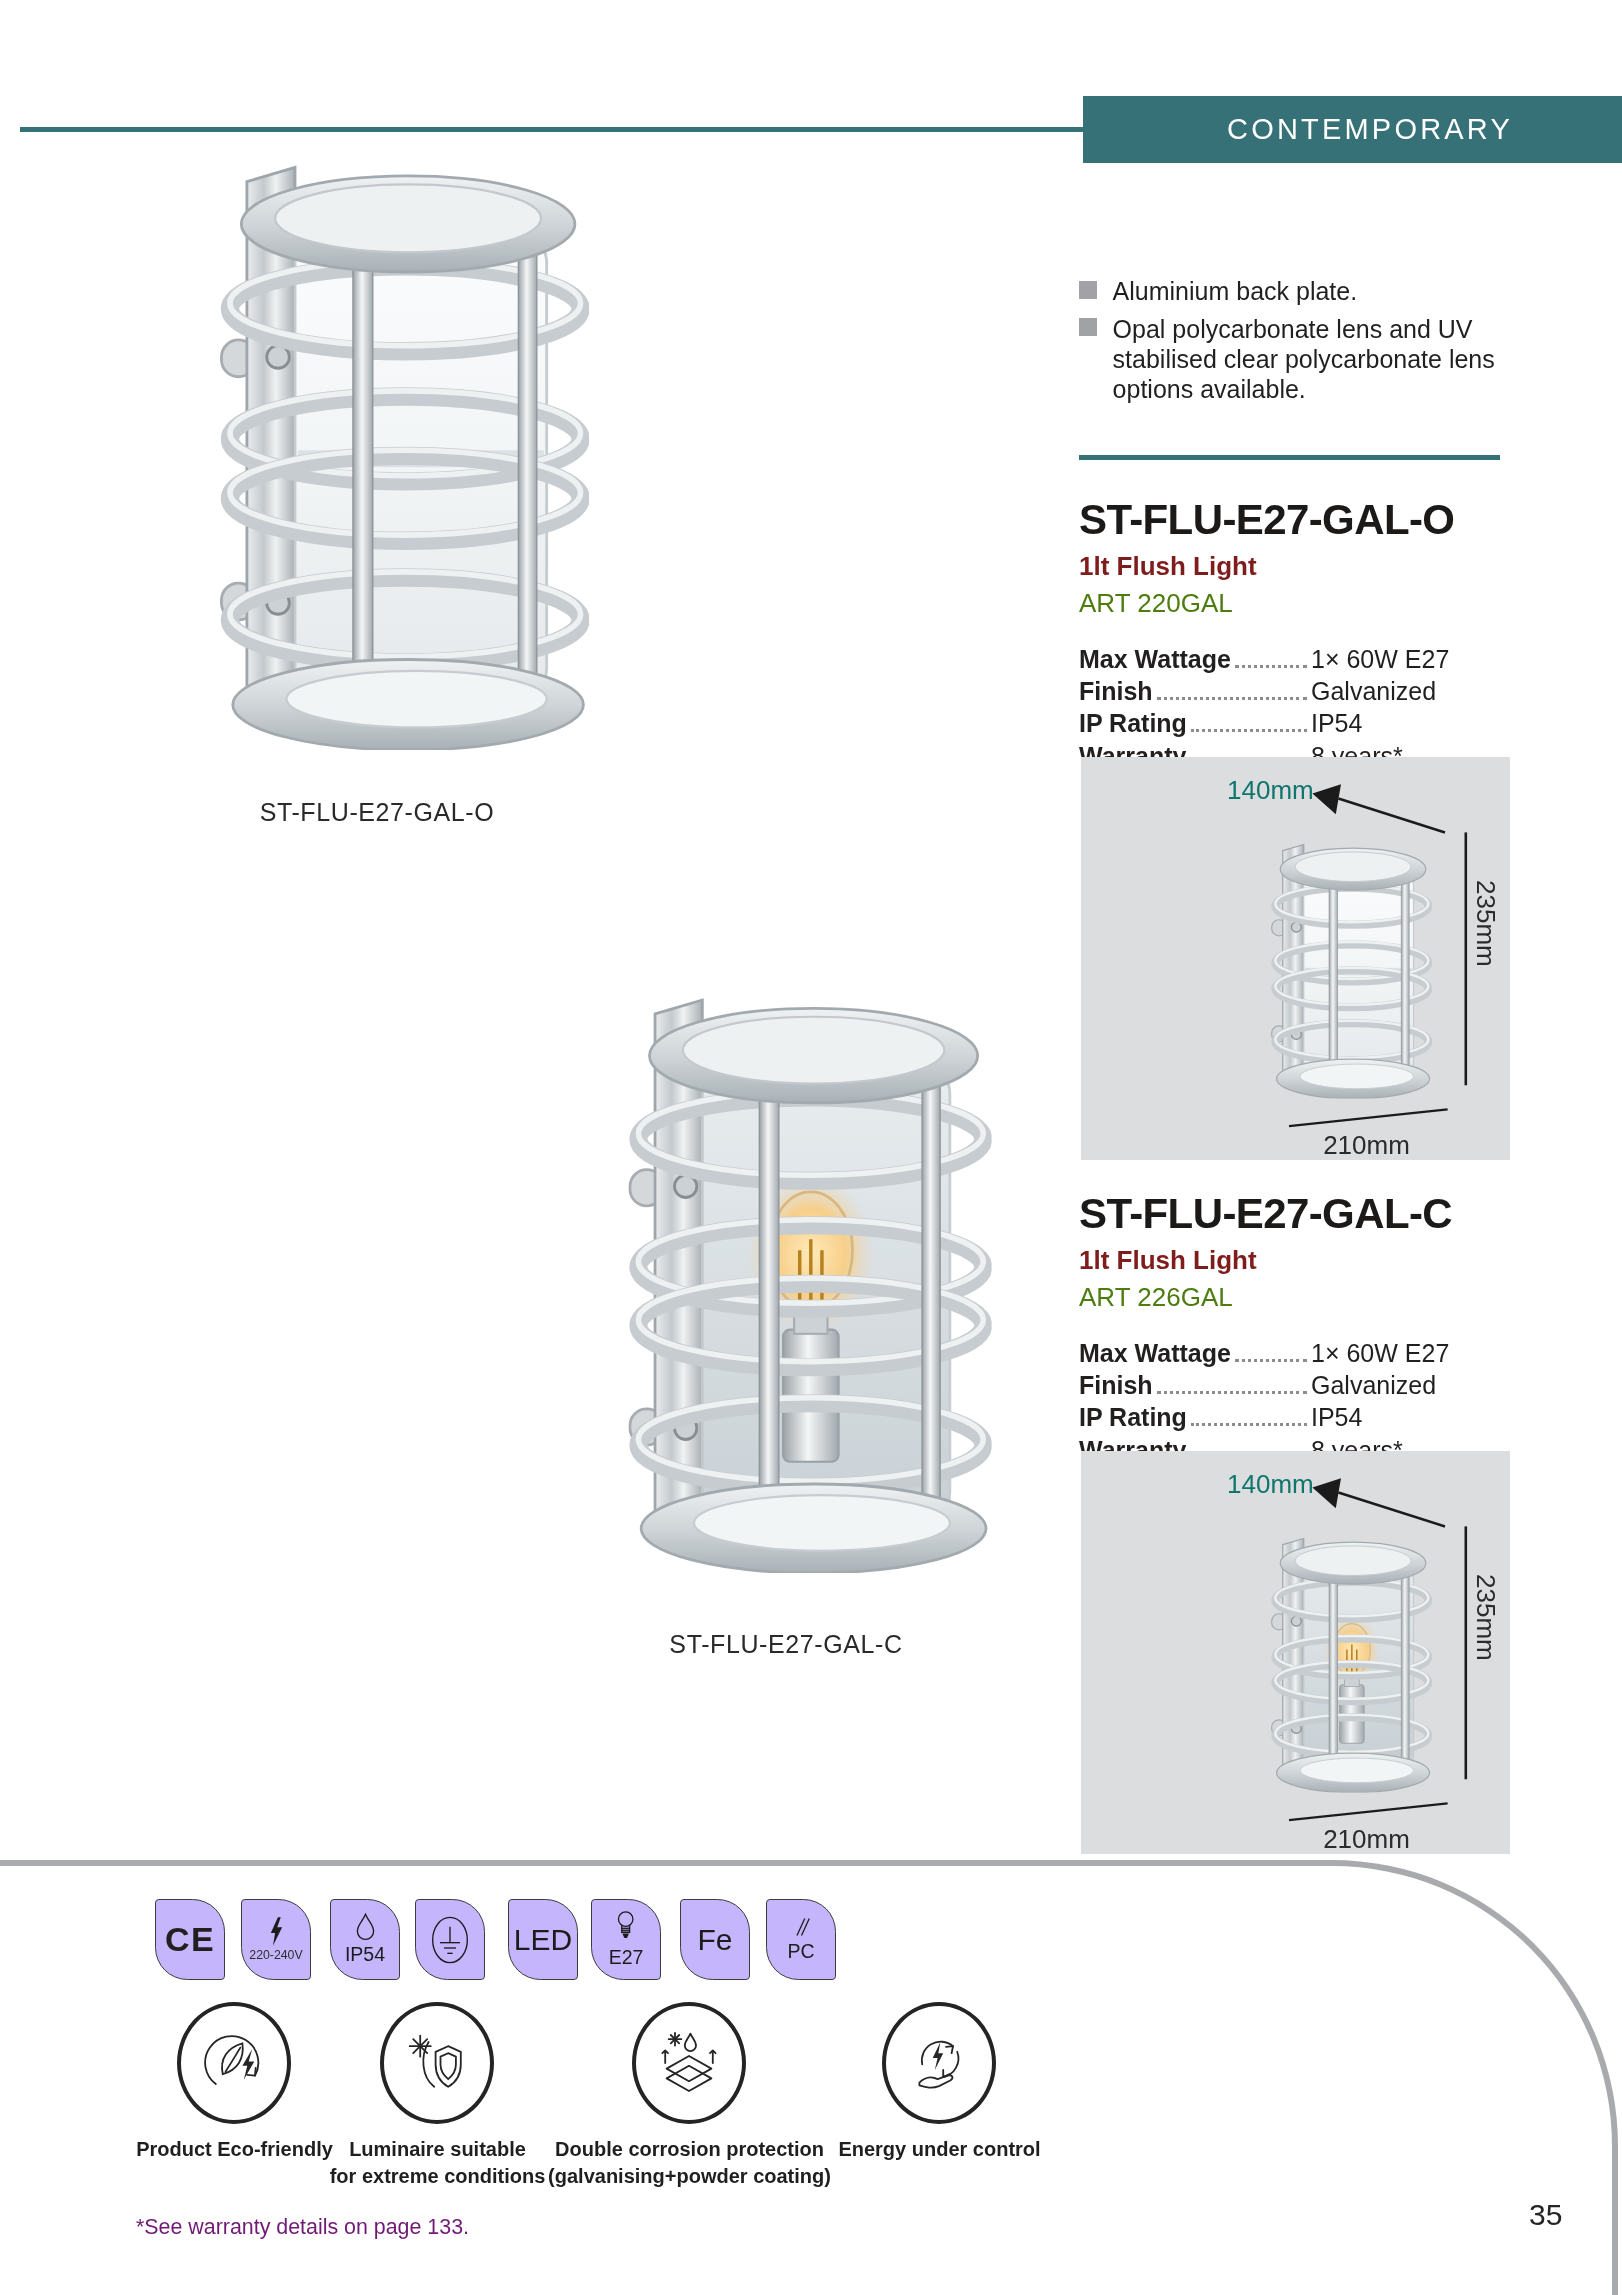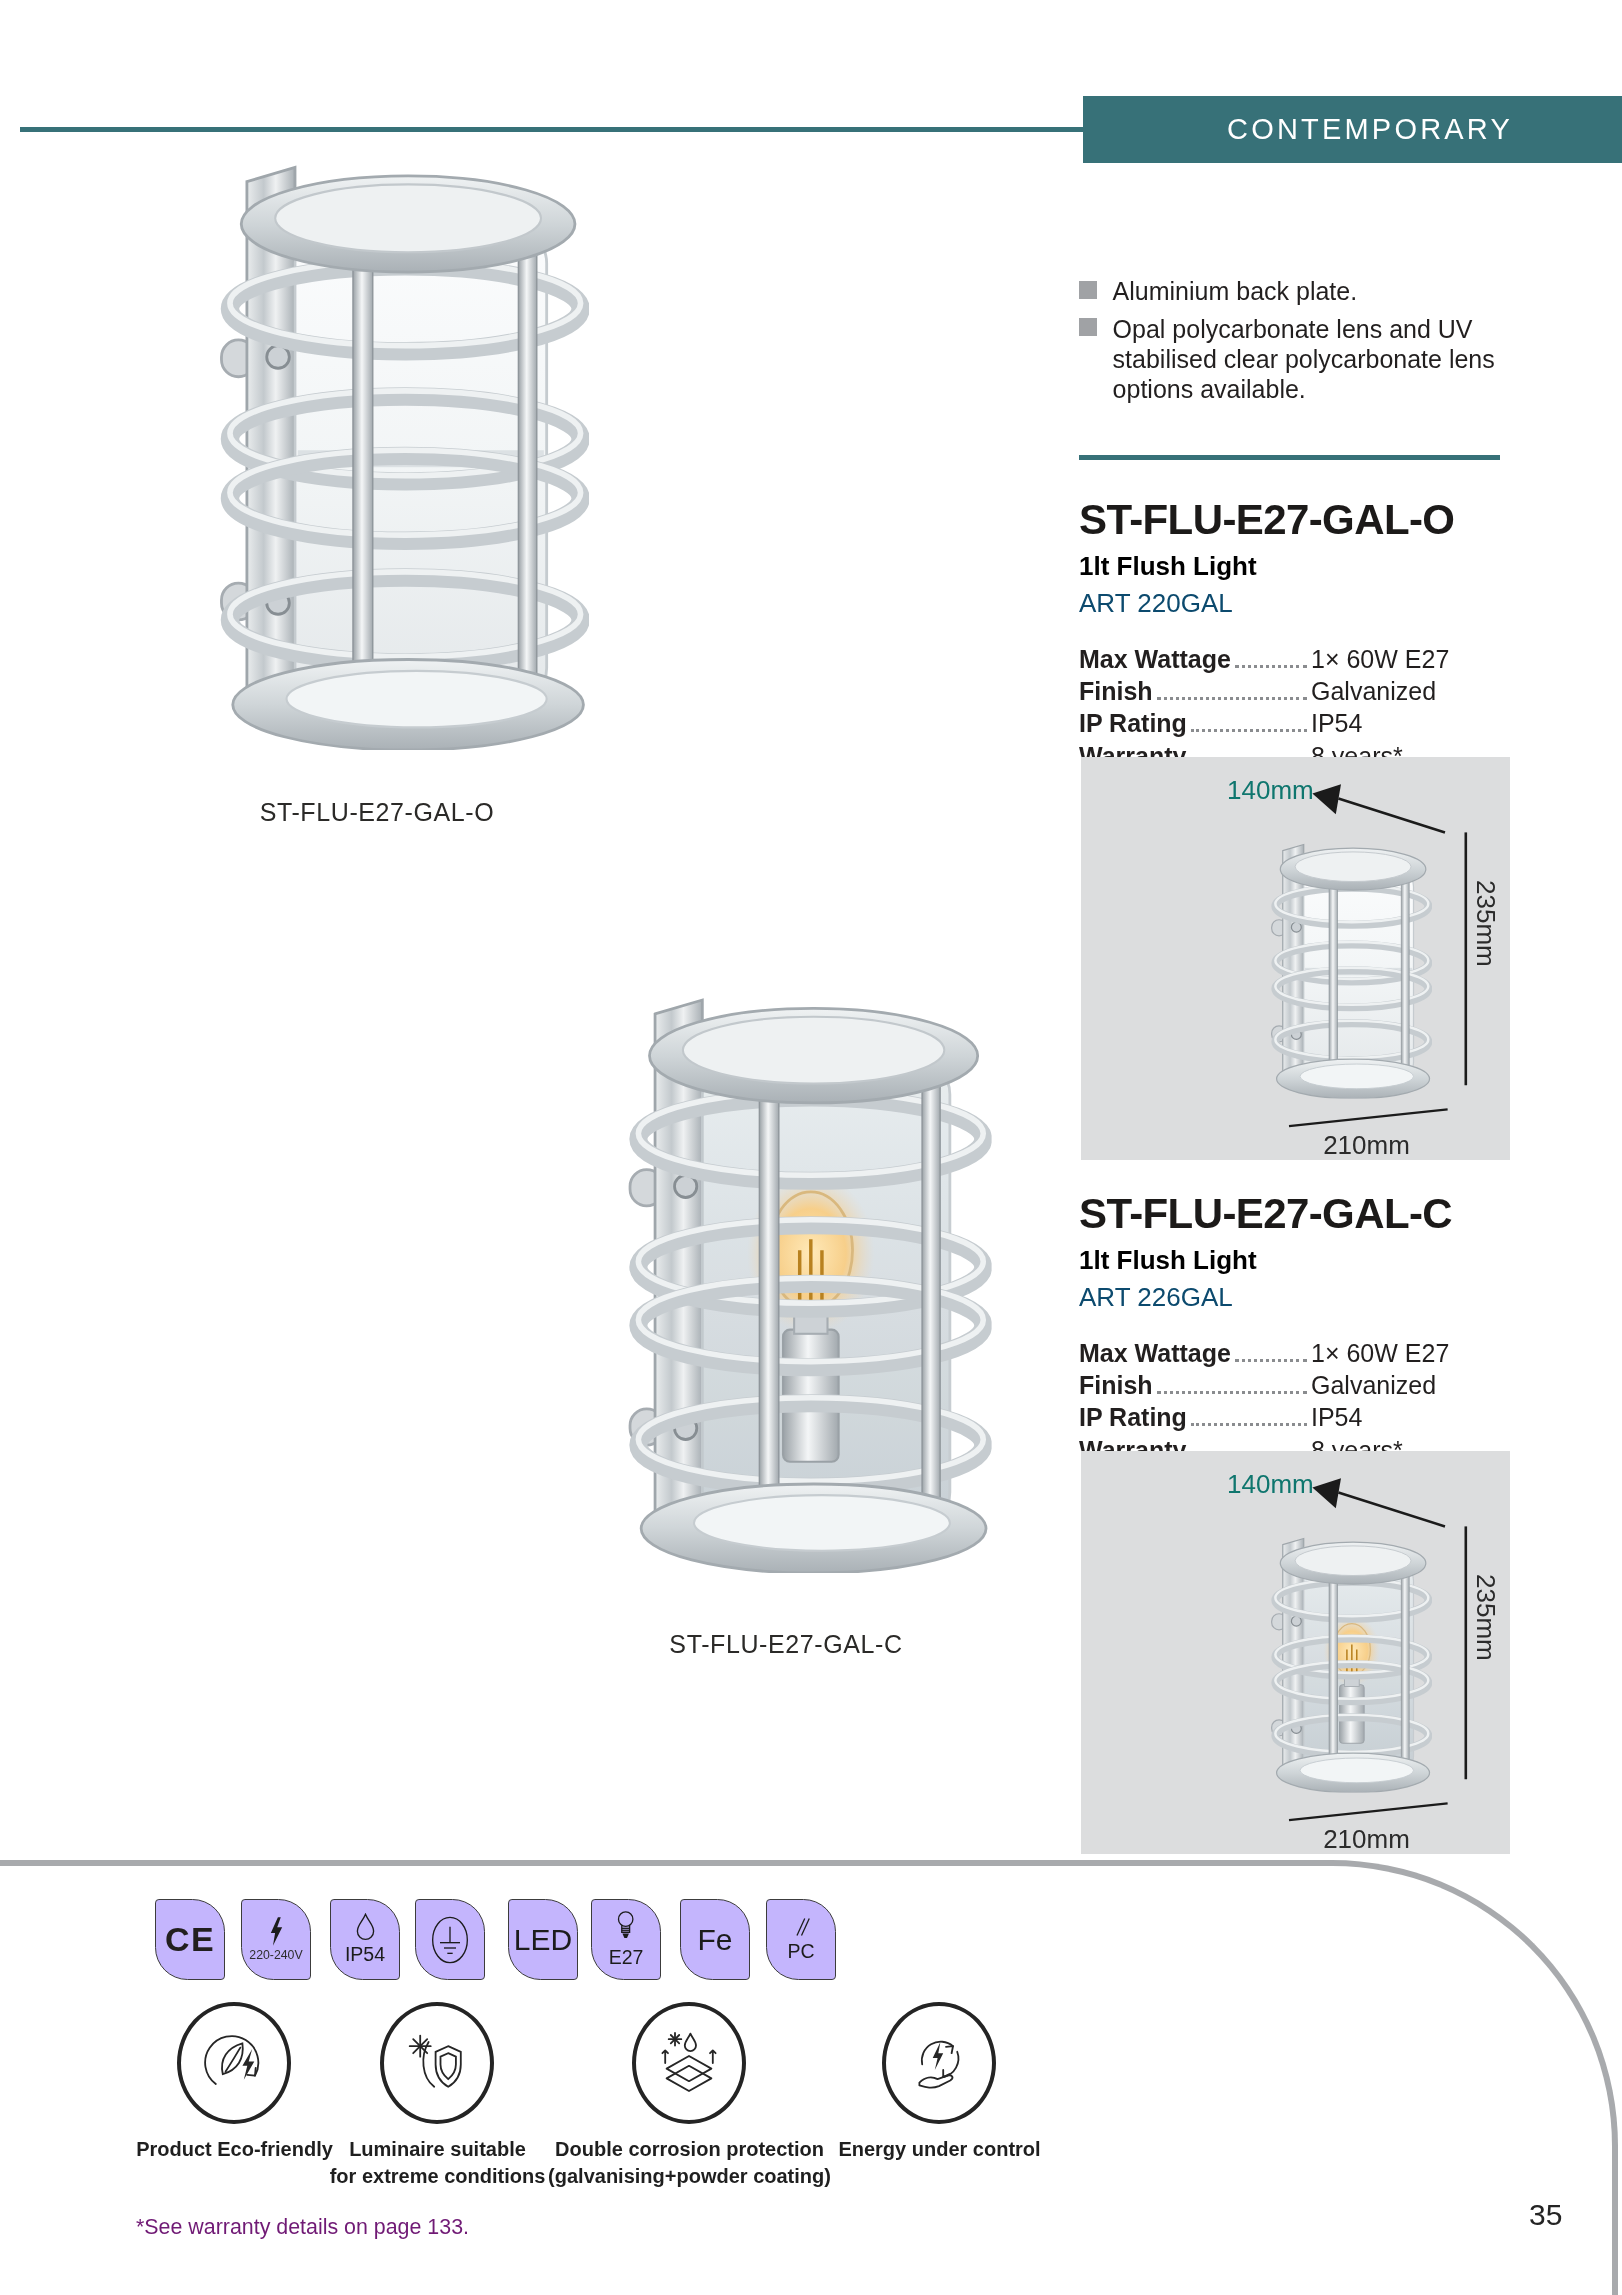--- a/index.html
+++ b/index.html
@@ -16,22 +16,22 @@
   
   .features{position:absolute;left:1079px;top:276px;width:434px;}
   .feat{display:flex;gap:15.6px;margin-bottom:7.8px;}
   .feat .sq{width:18px;height:18px;background:#a0a2a5;flex:0 0 18px;margin-top:4.5px;}
   .feat .tx{font-size:25px;line-height:1.2;color:#221f1f;}
   .divider{position:absolute;left:1079px;top:455px;width:421px;height:4.5px;background:#377178;}
 
   
   .pblock{position:absolute;left:1079px;width:422px;}
   .pcode{font-size:42px;font-weight:700;letter-spacing:-0.6px;line-height:1.05;margin-bottom:9px;color:#1c1a19;}
-  .psub{font-size:26px;font-weight:700;margin-bottom:5.8px;color:#000000;}
-  .part{font-size:26px;font-weight:400;color:#0c4a6e;margin-bottom:25px;}
+  .psub{font-size:26px;font-weight:700;margin-bottom:5.8px;color:#7f1d1d;}
+  .part{font-size:26px;font-weight:400;color:#4d7c0f;margin-bottom:25px;}
   .spec-row{display:flex;align-items:baseline;margin-bottom:1.3px;line-height:31px;}
   .spec-label{font-size:25px;font-weight:700;white-space:nowrap;}
   .spec-dots{flex:1;border-bottom:3.9px dotted #8a8c8f;margin:0 3.9px 6.5px 3.9px;min-width:13px;}
   .spec-value{font-size:25px;width:190px;flex:0 0 190px;}
 
   
   .dimbox{position:absolute;left:1081px;width:429px;height:403px;background:#dcddde;}
   .dimbox .svgdim{position:absolute;left:0;top:0;}
   .dim-w{position:absolute;left:146px;top:18px;font-size:26px;color:#0f766e;}
   .dim-h{position:absolute;left:389px;top:123px;height:182px;writing-mode:vertical-rl;

